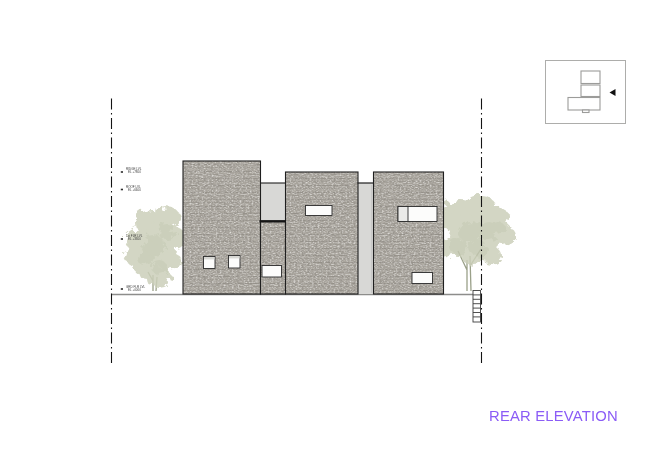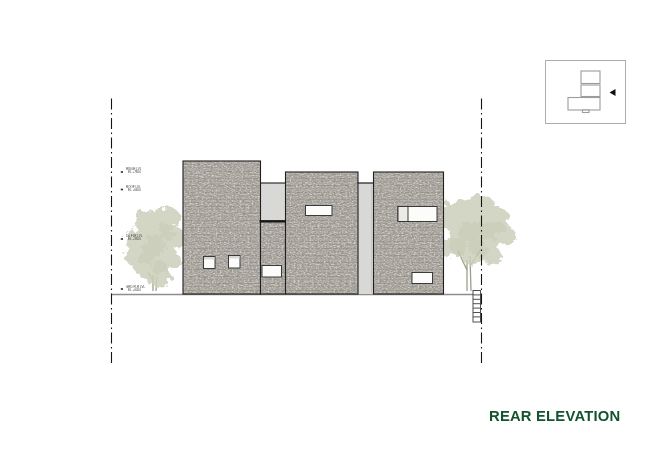--- a/index.html
+++ b/index.html
@@ -7,22 +7,22 @@
     position:relative;width:658px;height:464px;background:#ffffff;
     overflow:hidden;font-family:"Liberation Sans",sans-serif;
   }
   .drawing-svg{position:absolute;left:0;top:0;}
   .lvl{
     position:absolute;left:126px;font-size:6px;line-height:7px;color:#3c3c3c;
     transform:scale(.5);transform-origin:0 0;white-space:nowrap;
   }
   .lvl .l2{padding-left:4px;}
   .view-title{
-    position:absolute;left:489px;top:408px;font-size:14.8px;color:#14532d;
-    letter-spacing:.2px;white-space:nowrap;font-weight:bold;
+    position:absolute;left:489px;top:408px;font-size:14.8px;color:#8b5cf6;
+    letter-spacing:.2px;white-space:nowrap;
   }
 </style>
 </head>
 <body>
 
 <div class="sheet">
 
   <svg class="drawing-svg" width="658" height="464" viewBox="0 0 658 464">
     <defs>
       <filter id="stoneDark" x="0%" y="0%" width="100%" height="100%">

